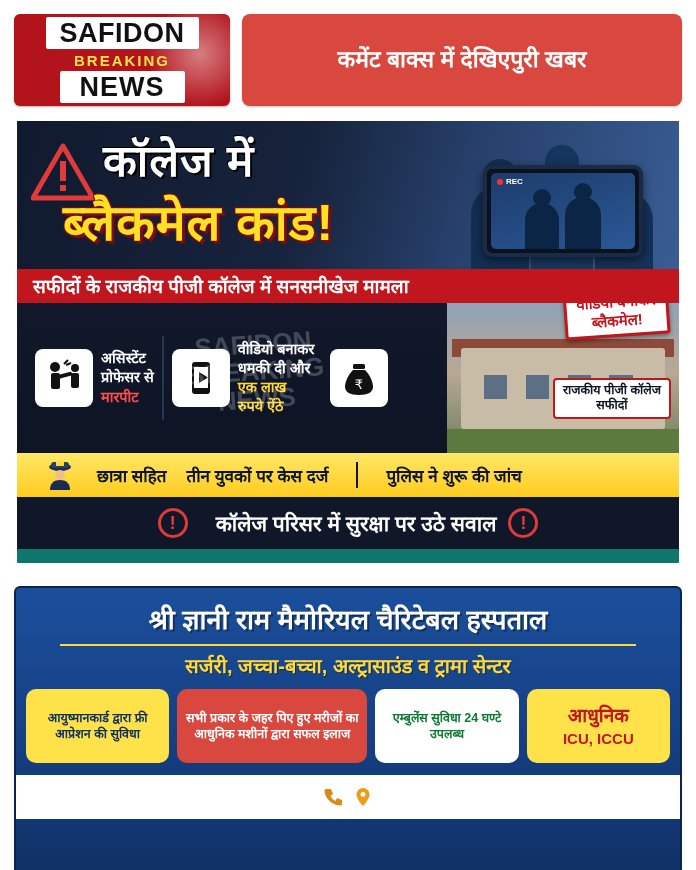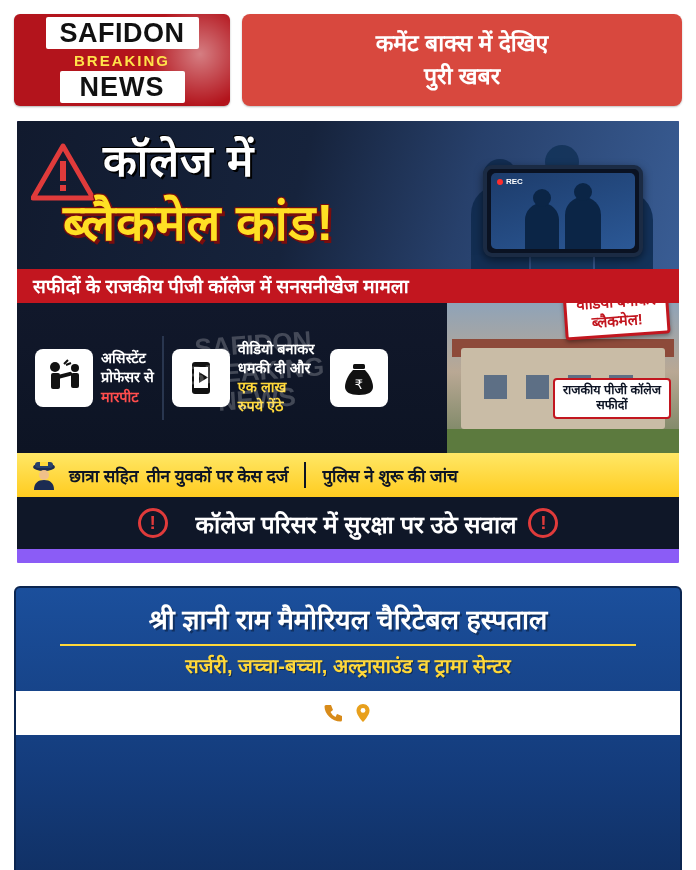--- a/index.html
+++ b/index.html
@@ -33,30 +33,30 @@
     color: #ffe24a; font-weight: bold; font-size: 15px; letter-spacing: 2px;
     margin: 3px 0 2px 0; z-index: 2;
   }
   .logo-bot {
     background: #ffffff; color: #111; font-weight: bold; font-size: 27px;
     letter-spacing: 1px; padding: 1px 20px; border-radius: 2px; line-height: 1.12;
     z-index: 2;
   }
   .comment-box {
     flex: 1; background: #d8483e; border-radius: 8px; color: #fff;
-    display: flex; flex-direction: column; align-items: center; justify-content: center;
+    display: flex; flex-direction: row; align-items: center; justify-content: center;
     font-size: 23px; font-weight: bold; line-height: 1.45; text-align: center;
     box-shadow: 0 1px 2px rgba(0,0,0,.25);
   }
 
   
   .news-card {
     margin-top: 12px; position: relative; height: 448px;
     border: 3px solid #ffffff; border-radius: 4px; overflow: hidden;
-    background: #8b5cf6;
+    background: #0f766e;
   }
   .news-top {
     position: relative; height: 182px;
     background: linear-gradient(105deg,#111a2e 0%,#16233c 42%,#27406b 66%,#3a5e96 100%);
     overflow: hidden;
   }
   
   .sil { position: absolute; bottom: 0; background: #0f2a4d; border-radius: 40px 40px 0 0; opacity: .85; }
   .sil .head { position:absolute; top:-26px; left:50%; transform:translateX(-50%); width:34px; height:34px; border-radius:50%; background:#0f2a4d; }
   .s1 { width: 58px; height: 118px; right: 150px; }
@@ -141,37 +141,37 @@
   }
   .watermark {
     position: absolute; left: 36%; top: 46%; transform: translate(-50%,-50%) rotate(-4deg);
     color: rgba(255,255,255,.22); font-size: 26px; font-weight: bold; line-height: 1.05;
     text-align: center; pointer-events: none; z-index: 3; white-space: nowrap;
   }
 
   
   .news-yellow {
     height: 44px; background: linear-gradient(180deg,#ffe766,#ffcc20);
-    display: flex; align-items: center; padding: 0 10px; gap: 8px;
+    display: flex; align-items: center; padding: 0 26px; gap: 20px;
   }
   .cop { width: 34px; height: 32px; flex: none; }
   .ytxt { color: #0d1424; font-size: 17px; font-weight: bold; }
   .ydiv { width: 2px; height: 26px; background: #0d1424; margin: 0 8px; }
 
   
   .news-dark {
     height: 52px; background: #0f1728; display: flex; align-items: center;
     justify-content: center; gap: 12px;
   }
   .excl {
     width: 30px; height: 30px; border: 3px solid #e03b3b; border-radius: 50%;
     color: #e03b3b; font-size: 19px; font-weight: bold;
     display: flex; align-items: center; justify-content: center; flex: none;
   }
-  .news-dark .t { color: #ffffff; font-size: 24px; font-weight: bold; margin-left: 16px; }
+  .news-dark .t { color: #ffffff; font-size: 21px; font-weight: bold; margin-left: 16px; }
 
   
   .ad {
     margin-top: 20px; height: 306px; border-radius: 6px;
     background: linear-gradient(180deg,#1b4f9c 0%,#143c7c 60%,#102f62 100%);
     border: 2px solid #0b2palette; border: 2px solid #0b2550; overflow: hidden;
     position: relative; padding: 8px 10px 16px 10px;
   }
   .ad-title {
     color: #ffffff; font-size: 27px; font-weight: bold; text-align: center;
@@ -356,20 +356,31 @@
       <div class="t">कॉलेज परिसर में सुरक्षा पर उठे सवाल</div>
       <div class="excl">!</div>
     </div>
   </div>
 
   <div class="ad">
     <div class="ad-title">श्री ज्ञानी राम मैमोरियल चैरिटेबल हस्पताल</div>
     <div class="ad-rule"></div>
     <div class="ad-sub">सर्जरी, जच्चा-बच्चा, अल्ट्रासाउंड व ट्रामा सेन्टर</div>
 
+    <div class="ad-cards">
+      <div class="card c1">आयुष्मानकार्ड द्वारा फ्री आप्रेशन की सुविधा</div>
+      <div class="card c2">सभी प्रकार के जहर पिए हुए मरीजों का आधुनिक मशीनों द्वारा सफल इलाज</div>
+      <div class="card c3">एम्बुलेंस सुविधा 24 घण्टे उपलब्ध</div>
+      <div class="card c4">
+        <div>
+          <span>आधुनिक</span>
+          <span class="small" style="color:#c2161f">ICU, ICCU</span>
+        </div>
+      </div>
+    </div>
 
     <div class="ad-foot">
       <svg class="ic" viewBox="0 0 20 20">
           <path d="M4 2 h4 l2 5 -2.5 2 a10 10 0 0 0 5 5 L14 11 l5 2 v4 a1.5 1.5 0 0 1 -1.5 1.5 C9 18.5 1.5 11 1.5 3.5 A1.5 1.5 0 0 1 3 2z" fill="#d88b1a"></path>
         </svg>
       <svg class="ic" viewBox="0 0 20 20">
           <path d="M10 1 c-3.6 0-6.5 2.9-6.5 6.5 C3.5 12.5 10 19 10 19 s6.5-6.5 6.5-11.5 C16.5 3.9 13.6 1 10 1z" fill="#e8a01c"></path>
           <circle cx="10" cy="7.4" r="2.4" fill="#fff"></circle>
         </svg>
     </div>

